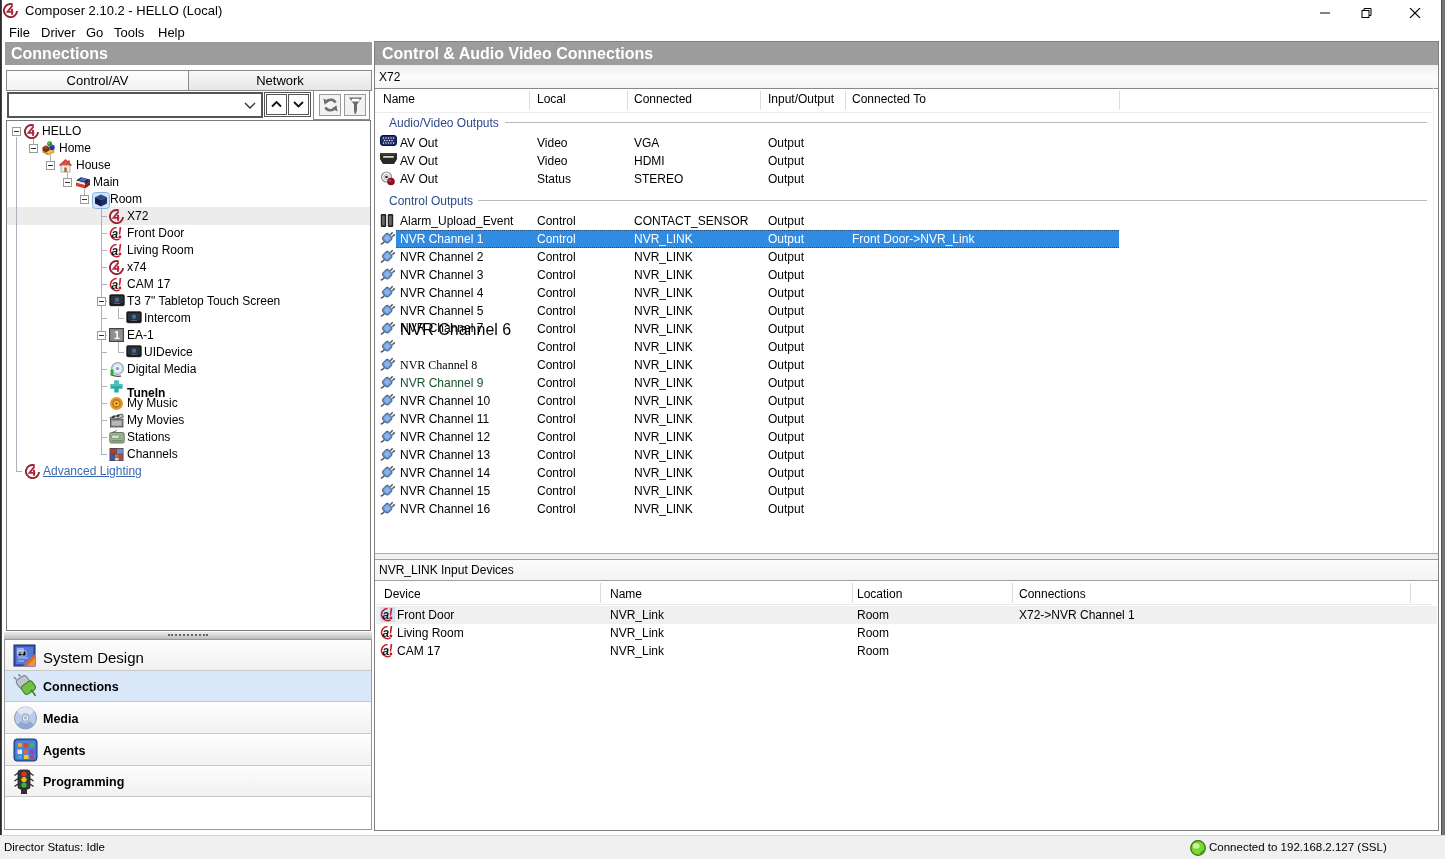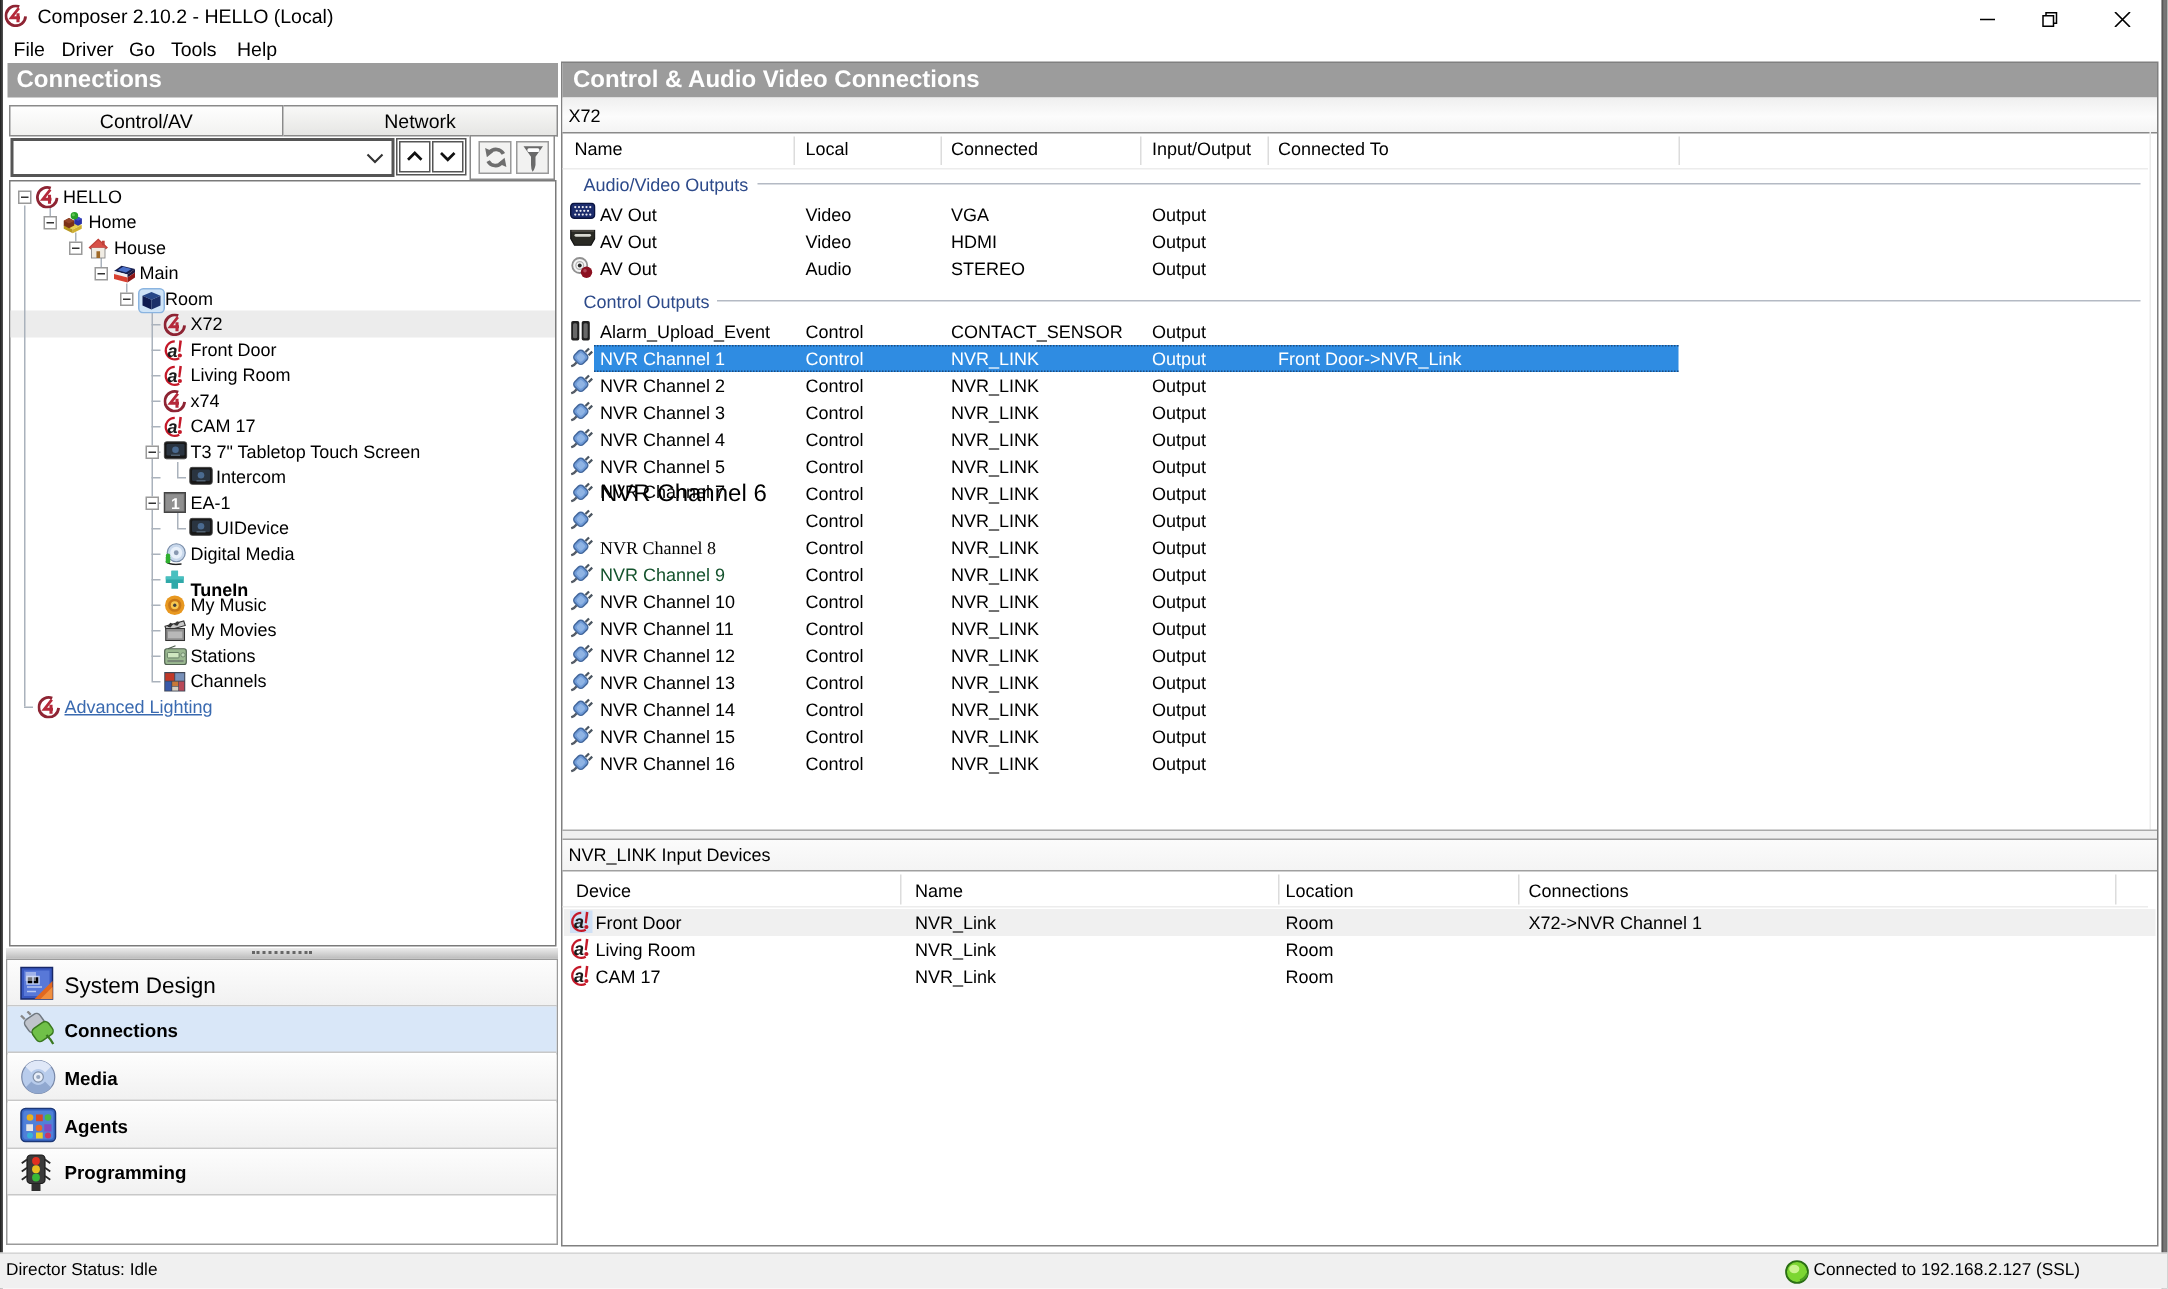--- a/index.html
+++ b/index.html
@@ -377,21 +377,21 @@
 <div class="abs" style="left:634px;top:153.5px;white-space:nowrap;font-size:12px;line-height:15px;color:#000;">HDMI</div>
 <div class="abs" style="left:768px;top:153.5px;white-space:nowrap;font-size:12px;line-height:15px;color:#000;">Output</div>
 <div class="abs" style="left:380px;top:170.5px;width:17px;height:16px;"><svg width="16" height="15" viewBox="0 0 16 15">
       <circle cx="6.5" cy="6" r="5" fill="#f4f4f4" stroke="#909090" stroke-width="1.2"></circle>
 <circle cx="6.5" cy="6" r="2.6" fill="none" stroke="#b0b0b0" stroke-width="0.8"></circle>
 <circle cx="6.5" cy="6" r="1.3" fill="#282828"></circle>
 <circle cx="11" cy="10.5" r="3.8" fill="#8c1020"></circle>
 <circle cx="10" cy="9.5" r="1.2" fill="#c06070" opacity="0.7"></circle>
     </svg></div>
 <div class="abs" style="left:400px;top:171.5px;white-space:nowrap;font-size:12px;line-height:15px;color:#000;">AV Out</div>
-<div class="abs" style="left:537px;top:171.5px;white-space:nowrap;font-size:12px;line-height:15px;color:#000;">Audio</div>
+<div class="abs" style="left:537px;top:171.5px;white-space:nowrap;font-size:12px;line-height:15px;color:#000;">Status</div>
 <div class="abs" style="left:634px;top:171.5px;white-space:nowrap;font-size:12px;line-height:15px;color:#000;">STEREO</div>
 <div class="abs" style="left:768px;top:171.5px;white-space:nowrap;font-size:12px;line-height:15px;color:#000;">Output</div>
 <div class="abs" style="left:389px;top:193.5px;white-space:nowrap;color:#2d4a8a;font-size:12px;">Control Outputs</div>
 <div class="abs" style="left:478px;top:199.5px;width:949px;height:1px;background:#b4bac4;"></div>
 <div class="abs" style="left:380px;top:212.5px;width:17px;height:16px;"><svg width="14" height="15" viewBox="0 0 14 15">
       <rect x="0.8" y="1" width="5.4" height="13" rx="1.2" fill="#202020"></rect>
 <rect x="7.8" y="1" width="5.4" height="13" rx="1.2" fill="#202020"></rect>
 <rect x="2" y="2.5" width="2.8" height="10" rx="1" fill="#686868"></rect>
 <rect x="9" y="2.5" width="2.8" height="10" rx="1" fill="#686868"></rect>
     </svg></div>

